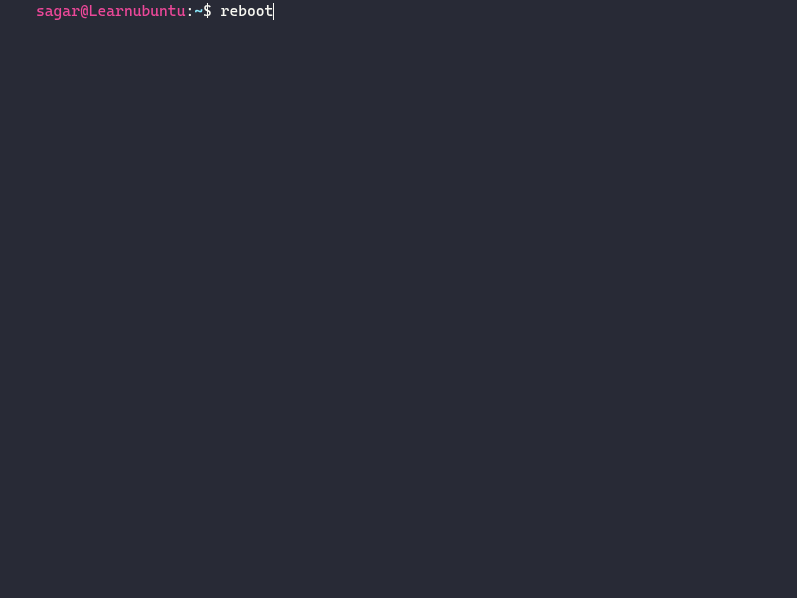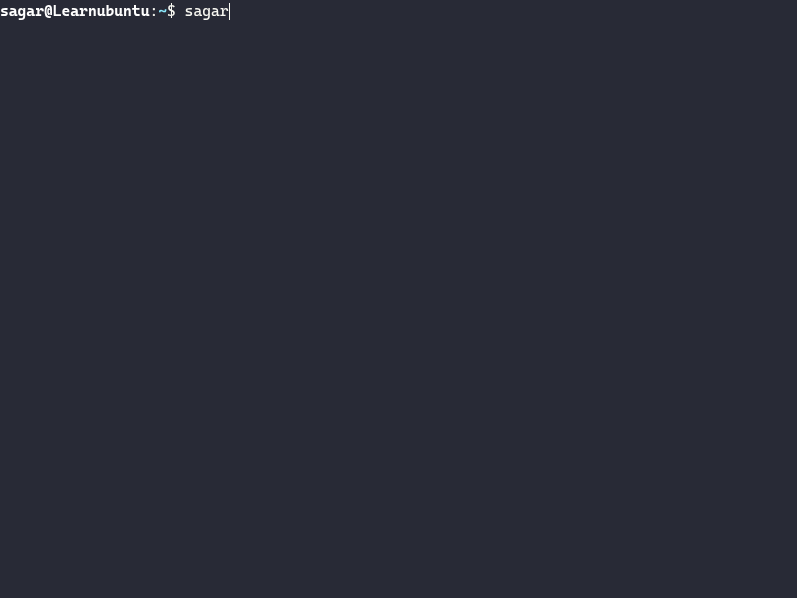--- a/index.html
+++ b/index.html
@@ -16,22 +16,23 @@
       line-height: 1.3;
       overflow: hidden;
       padding: 2px 0 0 0;
     }
     .terminal-line {
       white-space: pre;
       display: flex;
       align-items: center;
     }
     .user-host {
-      color: #ffffff;
-      font-weight: bold;
+      color: #ec4899;
+      font-weight: normal;
+      padding-left: 36px;
     }
     .separator {
       color: #f8f8f2;
     }
     .tilde {
       color: #8be9fd;
     }
     .dollar {
       color: #f8f8f2;
     }
@@ -42,13 +43,13 @@
       display: inline-block;
       width: 1px;
       height: 17px;
       background-color: #f8f8f2;
       vertical-align: middle;
     }
   </style>
 </head>
 <body>
 
-<div class="terminal-line"><span class="user-host">sagar@Learnubuntu</span><span class="separator">:</span><span class="tilde">~</span><span class="dollar">$ </span><span class="command">sagar</span><span class="cursor"></span></div>
+<div class="terminal-line"><span class="user-host">sagar@Learnubuntu</span><span class="separator">:</span><span class="tilde">~</span><span class="dollar">$ </span><span class="command">reboot</span><span class="cursor"></span></div>
 
 </body></html>

